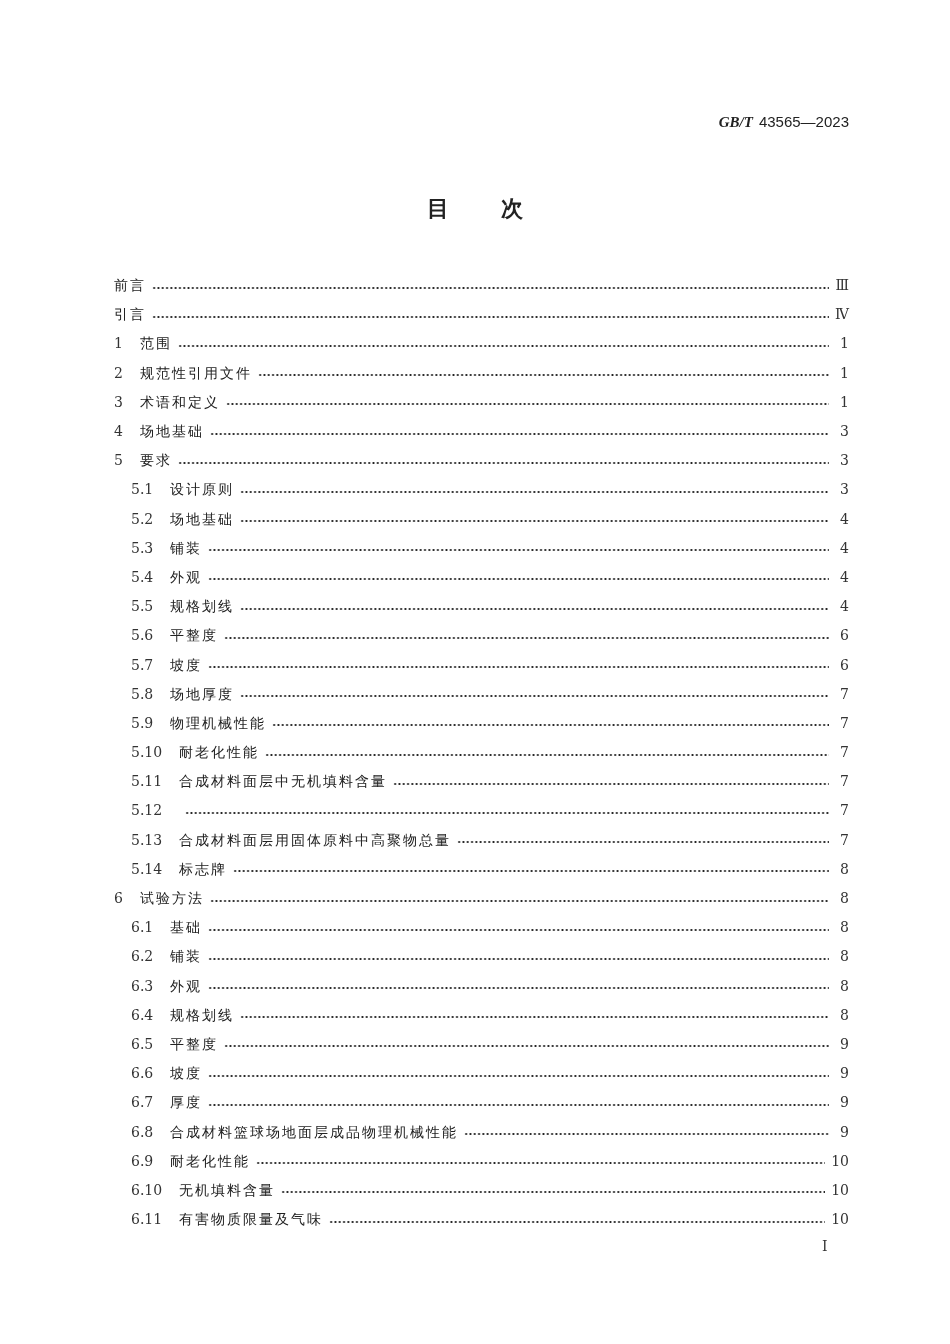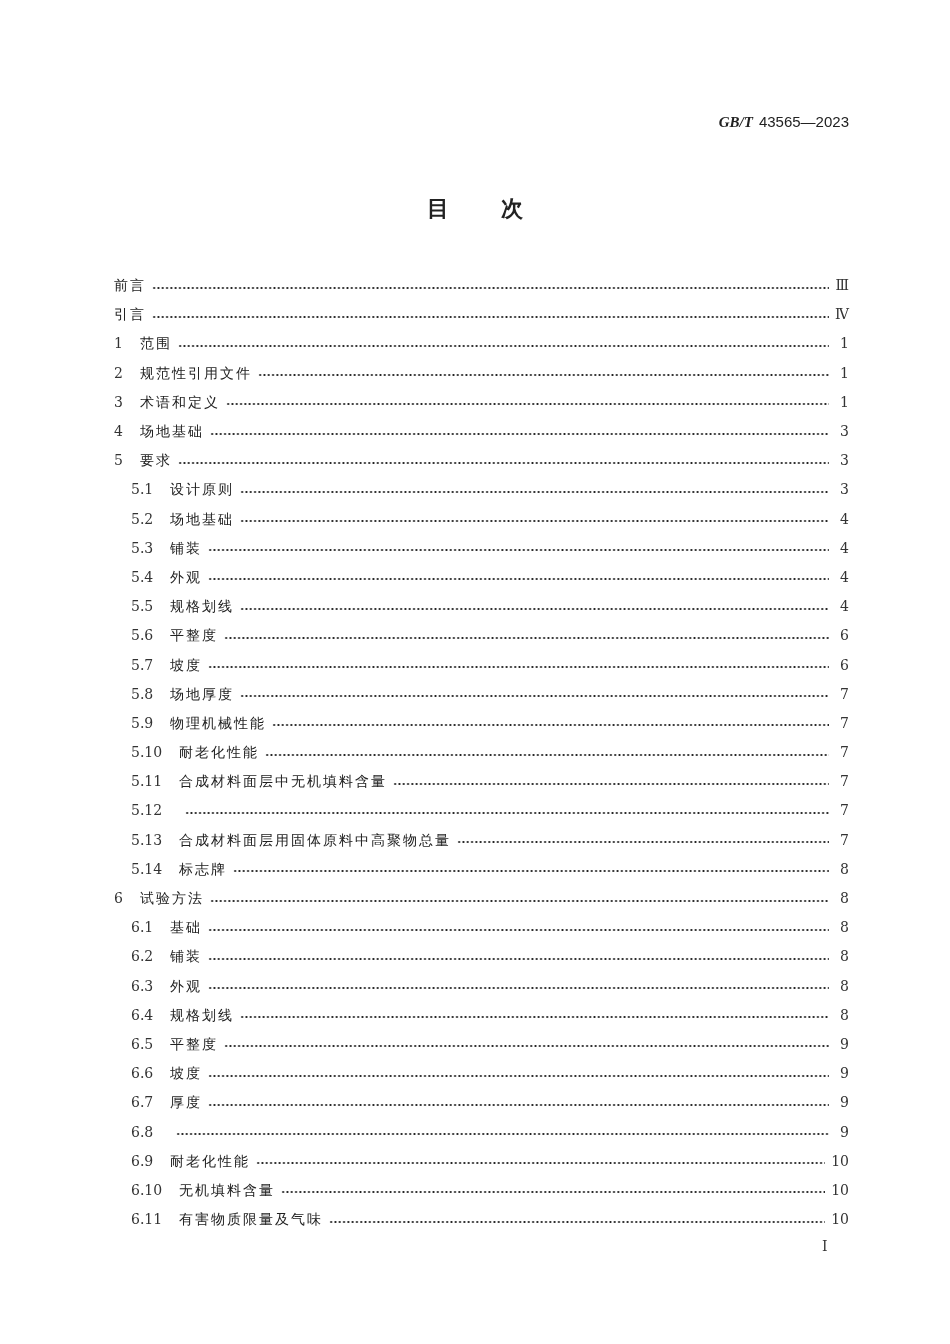--- a/index.html
+++ b/index.html
@@ -226,20 +226,21 @@
       <span class="page">9</span>
     </div>
     <div class="row lvl2">
       <span class="num">6.7</span>
       <span class="label">厚度</span>
       <span class="dots"></span>
       <span class="page">9</span>
     </div>
     <div class="row lvl2">
       <span class="num">6.8</span>
+      <span class="label">合成材料篮球场地面层成品物理机械性能</span>
       <span class="dots"></span>
       <span class="page">9</span>
     </div>
     <div class="row lvl2">
       <span class="num">6.9</span>
       <span class="label">耐老化性能</span>
       <span class="dots"></span>
       <span class="page">10</span>
     </div>
     <div class="row lvl2 wide">

